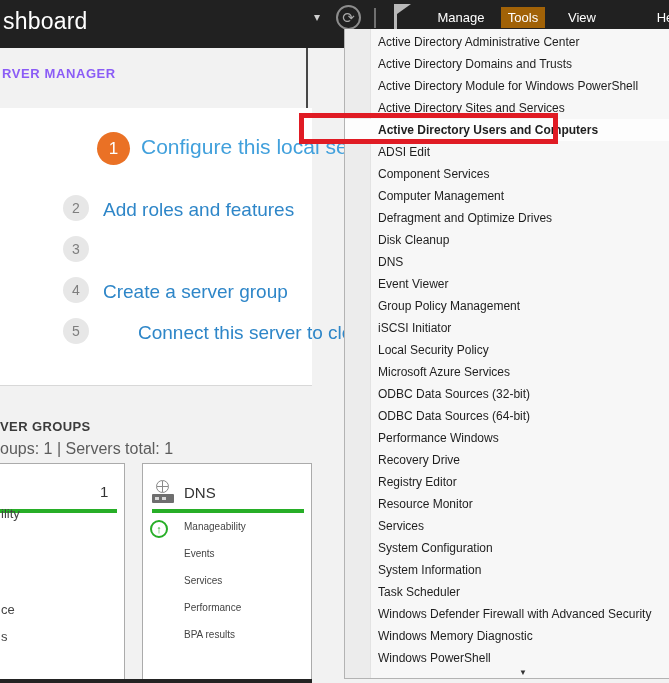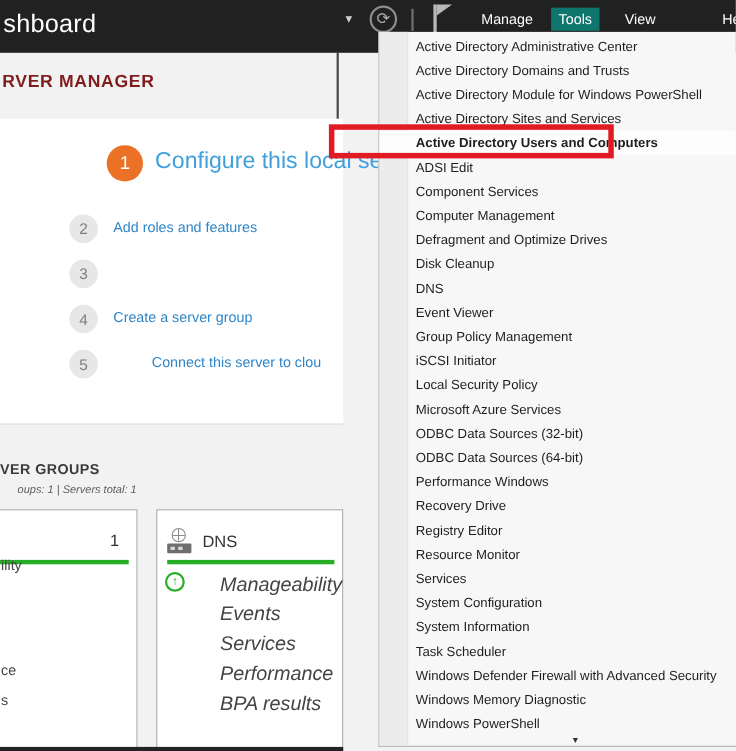--- a/index.html
+++ b/index.html
@@ -11,60 +11,60 @@
   .topbar { position:absolute; left:0; top:0; width:669px; height:48px; background:#212121; z-index:1; }
   .win-title { position:absolute; left:3px; top:8px; font-size:23px; font-weight:400; color:#fff; letter-spacing:0.2px; }
   .caret { position:absolute; left:314px; top:10px; font-size:12px; color:#cfcfcf; }
   .refresh { position:absolute; left:336px; top:5px; width:25px; height:25px; border:2px solid #8d8d8d; border-radius:50%; color:#a8a8a8; font-size:15px; line-height:21px; text-align:center; }
   .tb-sep { position:absolute; left:374px; top:8px; width:2px; height:20px; background:#707070; }
   .flag { position:absolute; left:393px; top:4px; width:20px; height:26px; }
   .flag .pole { position:absolute; left:1px; top:0; width:3px; height:26px; background:#b9b9b9; }
   .flag .pennant { position:absolute; left:4px; top:0; width:0; height:0; border-top:10px solid #b9b9b9; border-right:14px solid transparent; }
   .nav-item { position:absolute; top:7px; height:21px; line-height:21px; font-size:13px; color:#fff; text-align:center; }
   .nav-manage { left:433px; width:56px; }
-  .nav-tools { left:501px; width:44px; background:#0f766e;text-align:center; }
+  .nav-tools { left:501px; width:44px; background:#a16207;text-align:center; }
   .nav-view { left:562px; width:40px; }
   .nav-help { left:618px; width:40px;margin-left:32px; }
 
   
-  .subheader { position:absolute; left:2px; top:66px; font-size:16px; font-weight:bold; color:#7f1d1d; letter-spacing:0.6px; }
+  .subheader { position:absolute; left:2px; top:66px; font-size:13px; font-weight:bold; color:#8b5cf6; letter-spacing:0.6px; }
   .dark-line { position:absolute; left:306px; top:48px; width:2px; height:60px; background:#474747; }
   .welcome-panel { position:absolute; left:0; top:108px; width:312px; height:278px; background:#ffffff; border-bottom:1px solid #d8d8d8; }
   .step1-circle { position:absolute; left:97px; top:132px; width:33px; height:33px; border-radius:50%; background:#ea7125; color:#fff; font-size:17px; line-height:33px; text-align:center; }
   .step1-label { position:absolute; left:141px; top:135px; font-size:21px; font-weight:400; color:#41a0dc; white-space:nowrap; }
   .step-circle { position:absolute; left:63px; width:26px; height:26px; border-radius:50%; background:#e7e7e7; color:#7e7e7e; font-size:14px; line-height:26px; text-align:center; }
-  .step-label { position:absolute; left:103px; font-size:13px; color:#2e86c8; white-space:nowrap; }
+  .step-label { position:absolute; left:103px; font-size:19px; color:#2e86c8; white-space:nowrap; }
   .sc2{top:195px;} .sl2{top:199px;}
   .sc3{top:236px;} .sl3{top:240px;}
   .sc4{top:277px;} .sl4{top:281px;}
   .sc5{top:318px;} .sl5{top:322px;margin-left:35px;}
 
   .groups-title { position:absolute; left:0; top:419px; font-size:13px; font-weight:bold; color:#3b3b3b; letter-spacing:0.4px; }
-  .groups-summary { position:absolute; left:16px; top:440px; font-size:10px; color:#5c5c5c;font-style:italic; }
+  .groups-summary { position:absolute; left:0; top:440px; font-size:16px; color:#5c5c5c; }
 
   
   .tile { position:absolute; top:463px; height:220px; background:#fff; border:1px solid #ababab; }
   .tile-left { left:-62px; width:187px; }
   .tile-dns { left:142px; width:170px; }
   .tile-count { position:absolute; left:100px; top:483px; font-size:15px; color:#333; }
   .green-line { position:absolute; height:4px; background:#27ae27; }
   .gl-left { left:0; top:509px; width:117px; }
   .gl-dns { left:152px; top:509px; width:152px; }
   .frag { position:absolute; left:1px; font-size:13px; color:#444; }
   .frag1{top:506px;} .frag2{top:602px;} .frag3{top:629px;}
 
   .dns-icon { position:absolute; left:152px; top:480px; width:22px; height:23px; }
   .dns-globe { position:absolute; left:4px; top:0; width:13px; height:13px; border:1.5px solid #8a8a8a; border-radius:50%;
     background:linear-gradient(#0000 45%, #8a8a8a 45%, #8a8a8a 55%, #0000 55%), linear-gradient(90deg,#0000 45%, #8a8a8a 45%, #8a8a8a 55%, #0000 55%); }
   .dns-server { position:absolute; left:0; top:14px; width:22px; height:9px; background:#6e6e6e; border-radius:1px; }
   .dns-server:before { content:""; position:absolute; left:3px; top:3px; width:4px; height:3px; background:#d9d9d9; }
   .dns-server:after { content:""; position:absolute; left:10px; top:3px; width:4px; height:3px; background:#d9d9d9; }
   .dns-title { position:absolute; left:184px; top:484px; font-size:15px; color:#333; }
   .up-icon { position:absolute; left:150px; top:520px; width:18px; height:18px; border:2px solid #27ae27; border-radius:50%; color:#27ae27; font-size:11px; font-weight:bold; line-height:14px; text-align:center; }
-  .dns-row { position:absolute; left:200px; font-size:18px; color:#444; white-space:nowrap;font-style:italic; }
+  .dns-row { position:absolute; left:184px; font-size:10px; color:#444; white-space:nowrap; }
   .dr1{top:521px;} .dr2{top:548px;} .dr3{top:575px;} .dr4{top:602px;} .dr5{top:629px;}
 
   .bottom-bar { position:absolute; left:0; top:679px; width:312px; height:4px; background:#232323; }
 
   
   .tools-menu { position:absolute; left:312px; top:29px; width:357px; height:650px; background:#f7f7f7; border-left:1px solid #b3b3b3; border-bottom:1px solid #b3b3b3; z-index:5;margin-left:32px; }
   .menu-gutter { position:absolute; left:0; top:0; width:26px; height:100%; background:#ececec; border-right:1px solid #e3e3e3; }
   .menu-items { position:absolute; left:0; top:2px; width:100%; }
   .menu-item { position:relative; height:22px; line-height:22px; padding-left:33px; font-size:12px; color:#1e1e1e; white-space:nowrap; }
   .menu-item.highlighted { background:#fdfdfd;font-weight:bold; }

